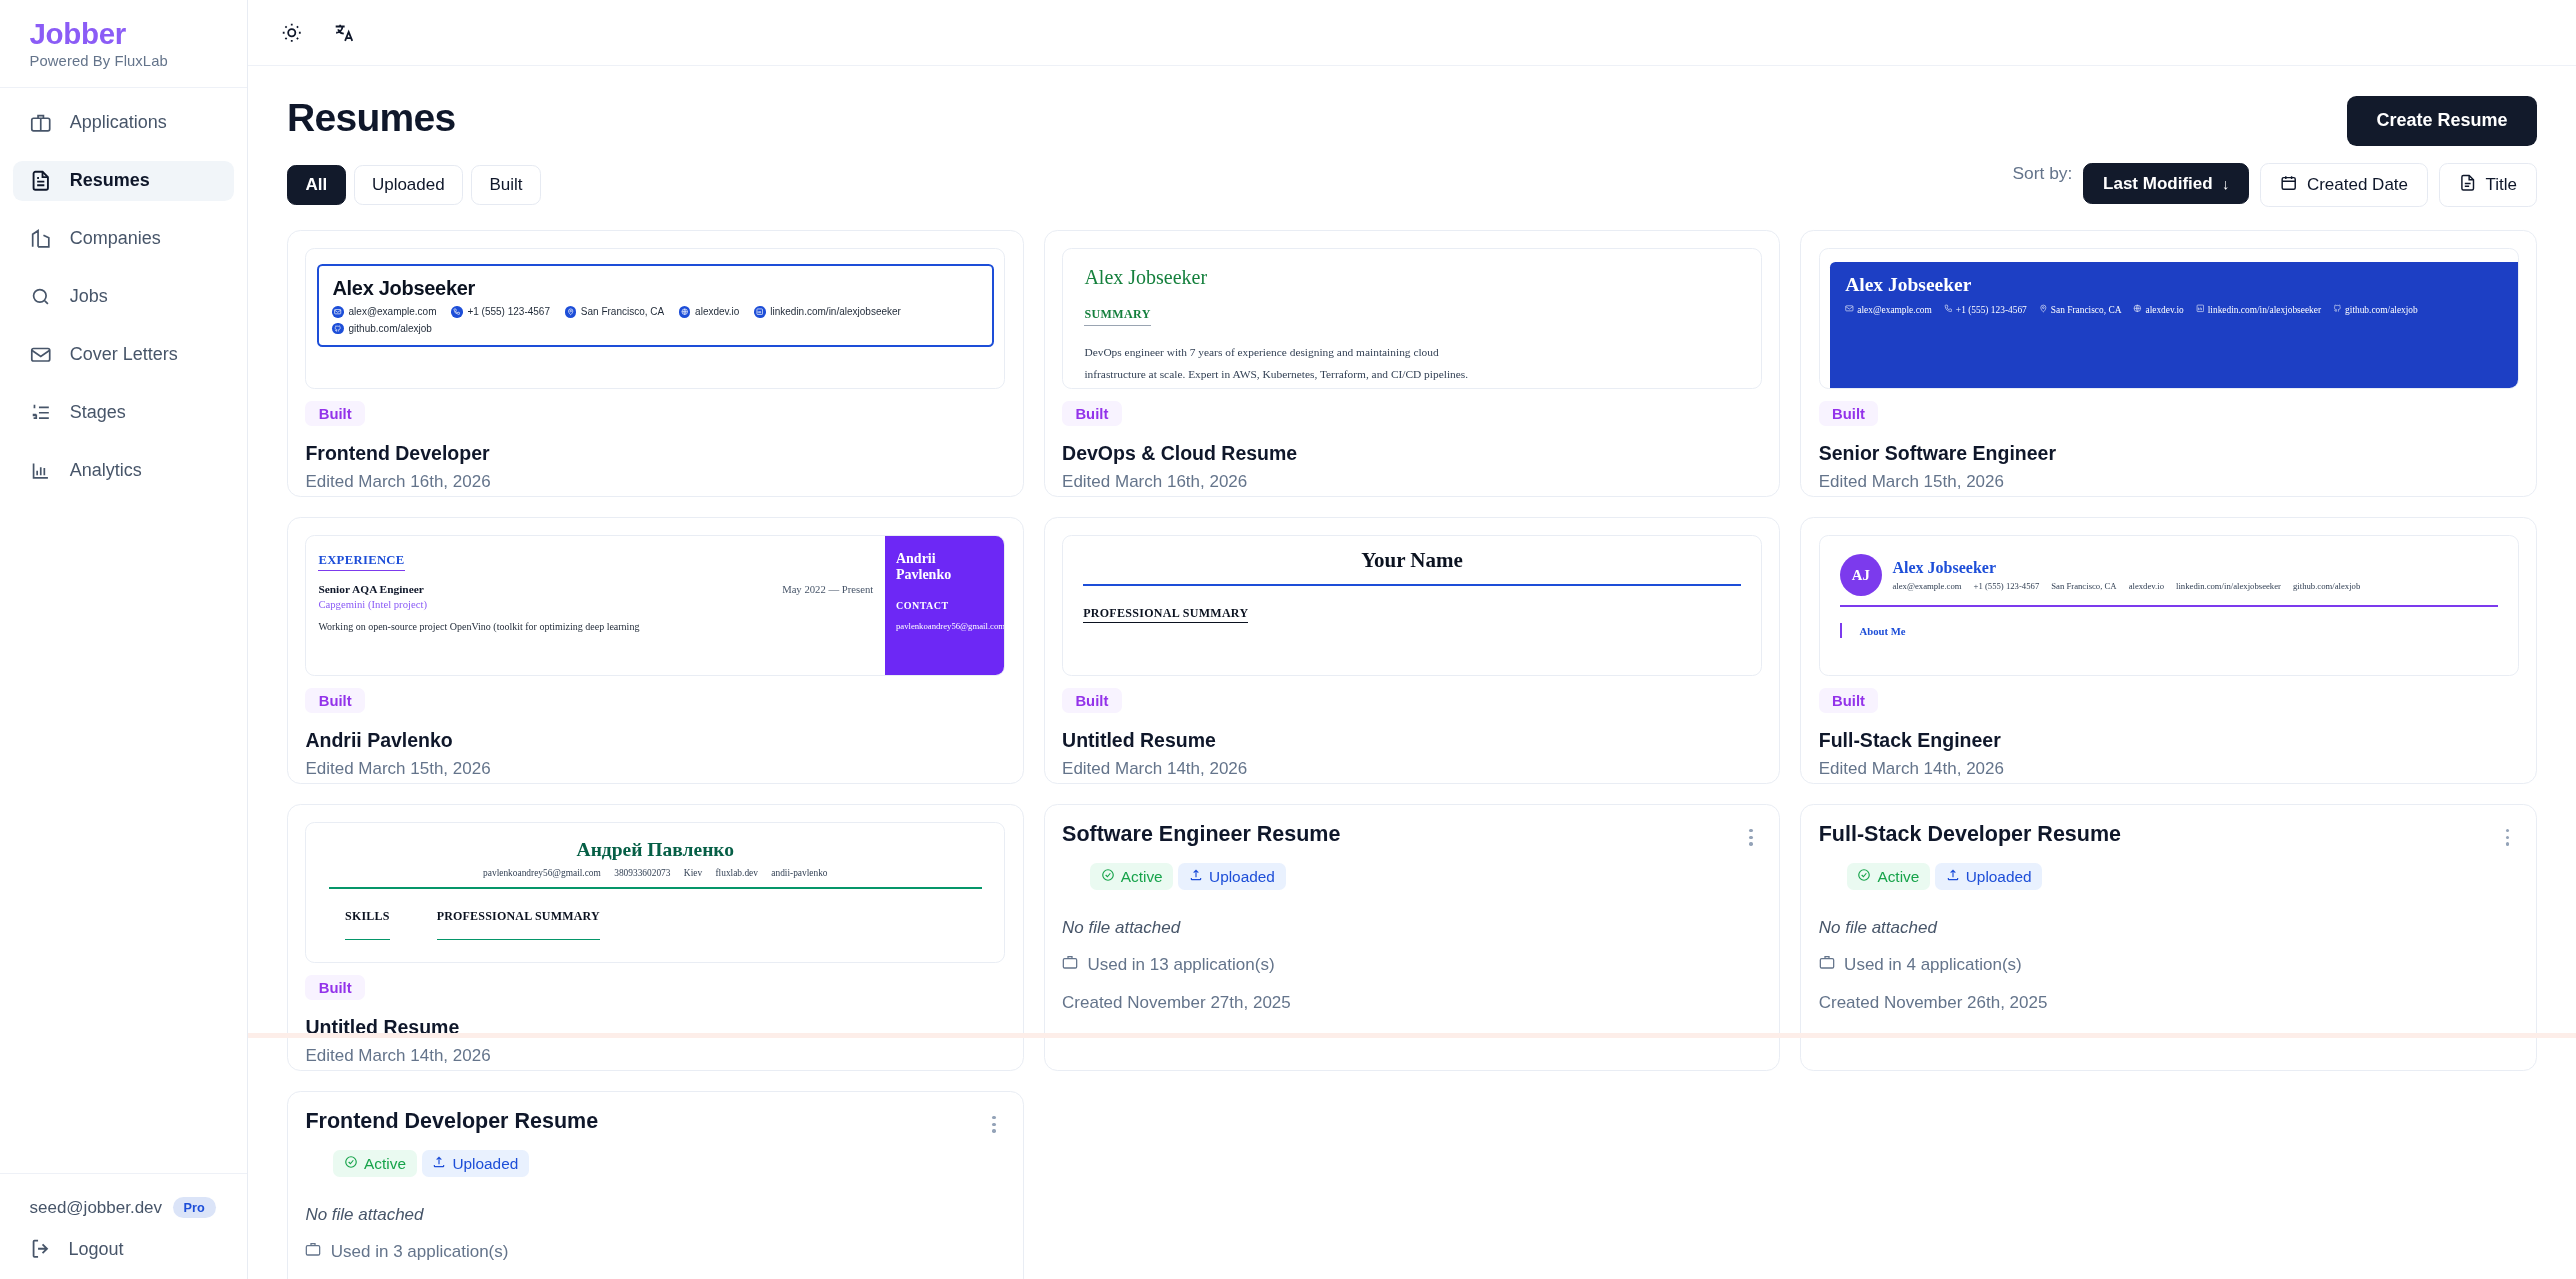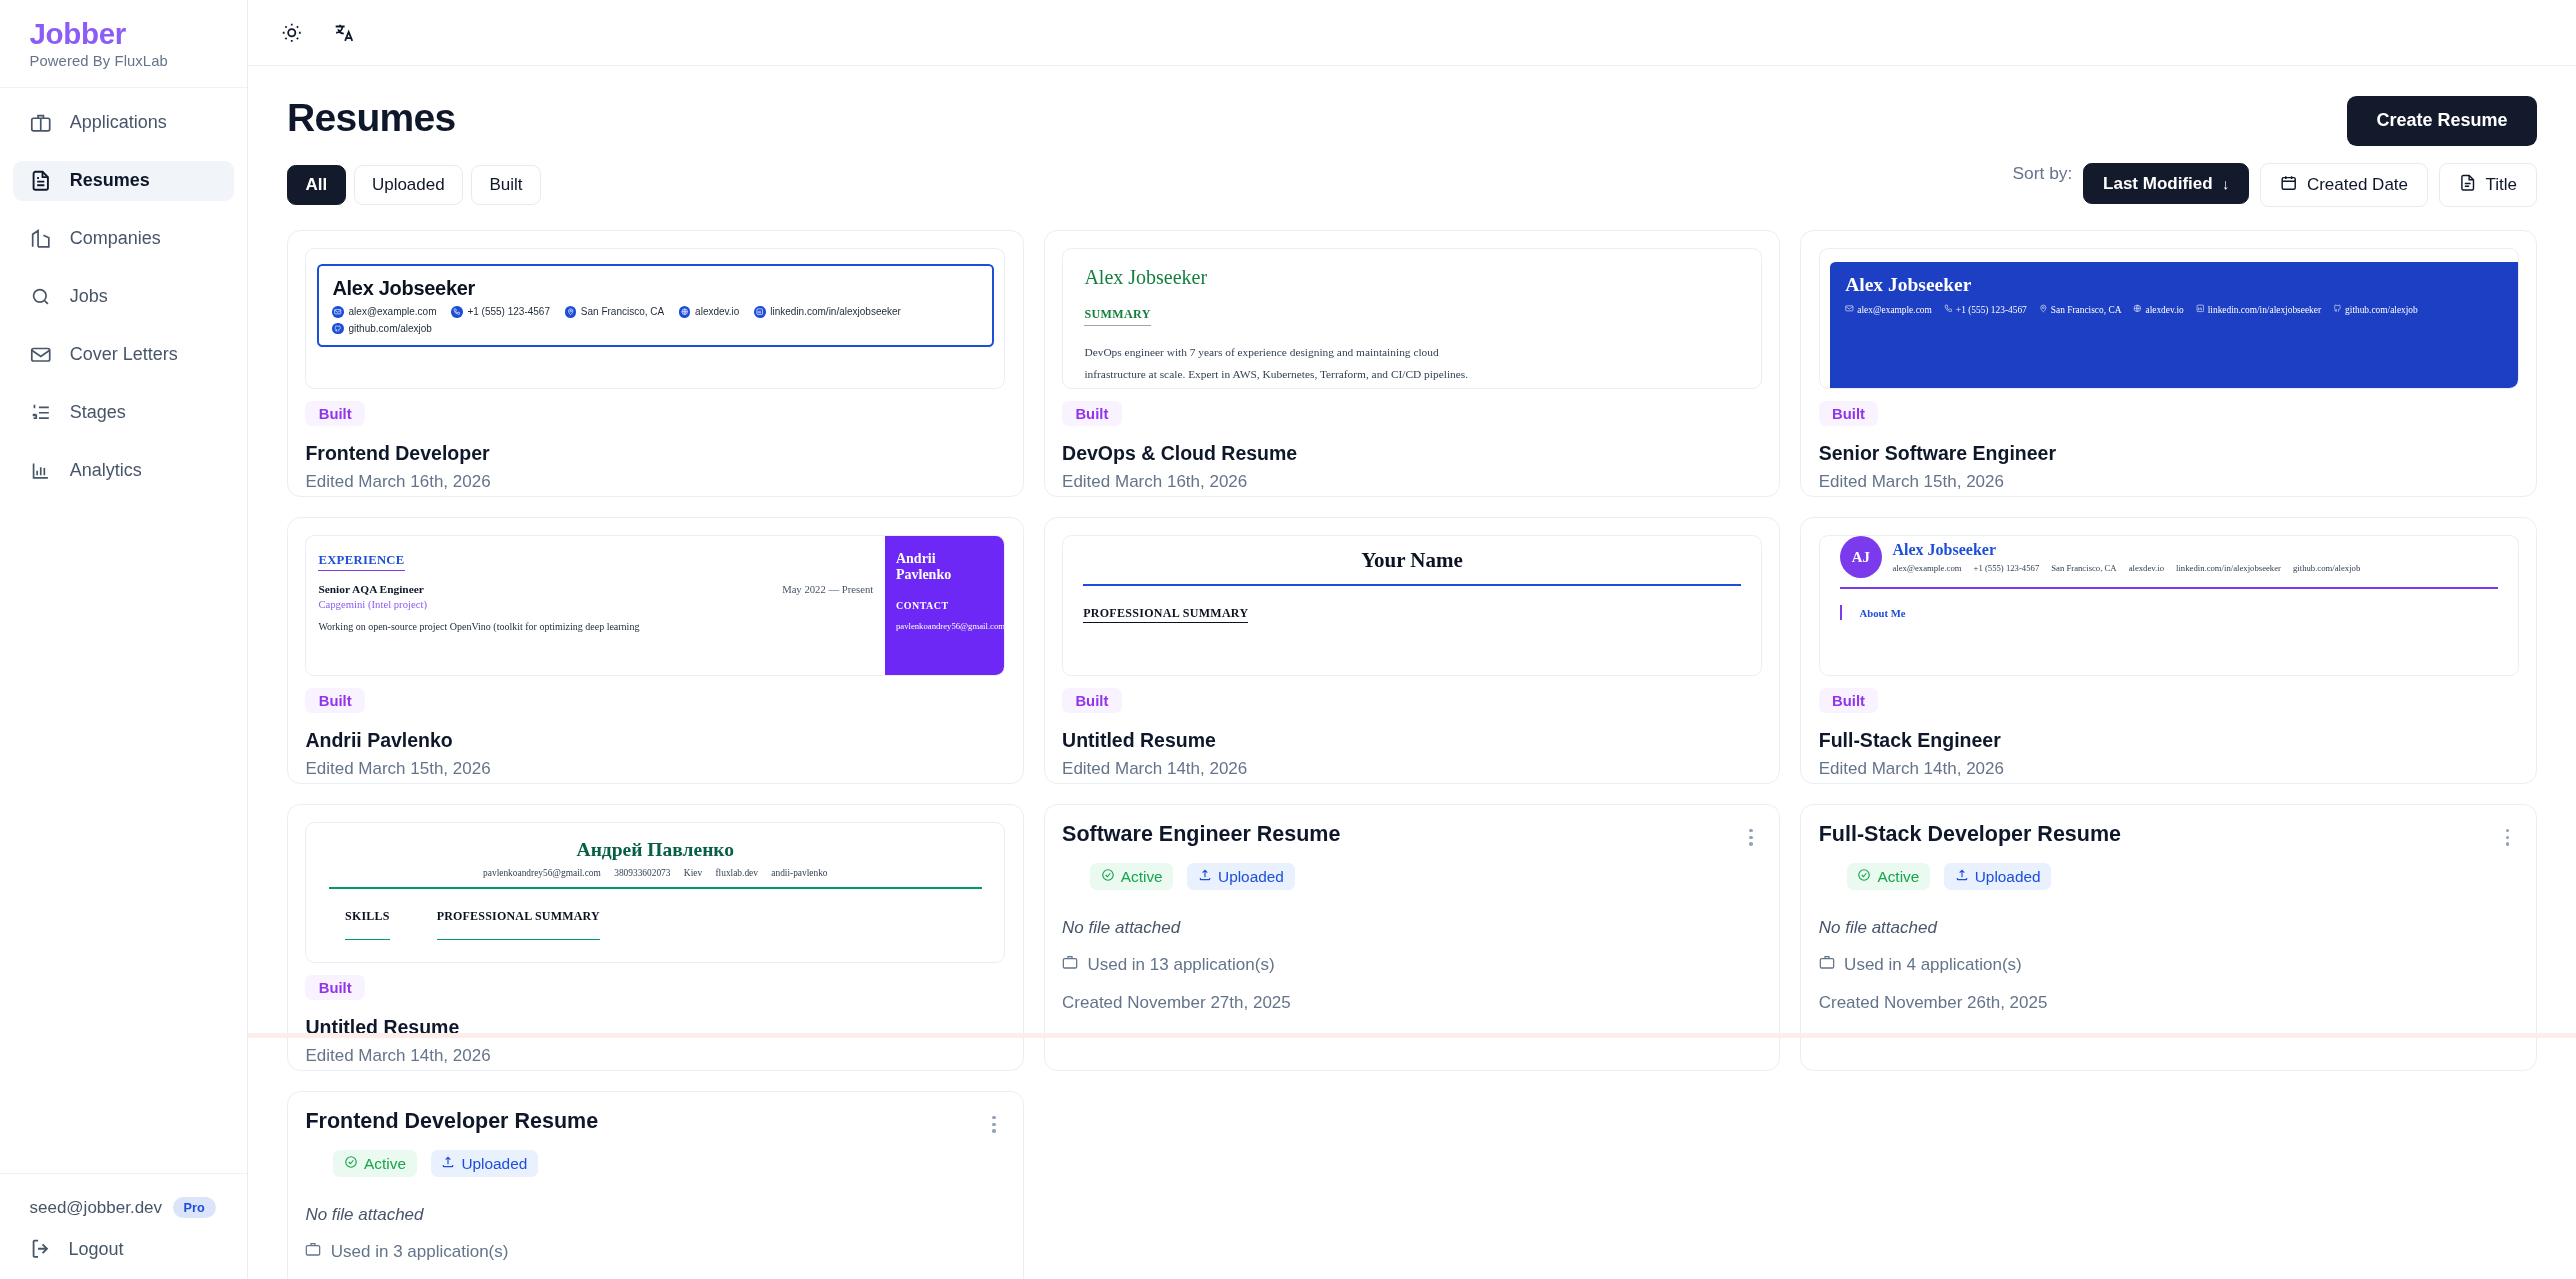--- a/index.html
+++ b/index.html
@@ -159,21 +159,21 @@
 
   
   .v5 { top: 12px; padding: 0 9.4px; font-family: "Liberation Serif", serif; text-align: center; }
   .v5 .nm { font-size: 21px; font-weight: 700; color: #0b1220; }
   .v5 .rule { height: 2px; background: #1d4ed8; margin-top: 10.7px; }
   .v5 .hd { font-size: 12px; font-weight: 700; color: #0b1220; letter-spacing: 0.3px;
             text-align: left; margin-top: 20px; border-bottom: 1.3px solid #0b1220; display:inline-block;
             float: left; padding-bottom: 1.3px; }
 
   
-  .v6 { top: 0; padding: 0 9.4px; font-family: "Liberation Serif", serif; }
+  .v6 { top: 18px; padding: 0 9.4px; font-family: "Liberation Serif", serif; }
   .v6 .hrow { display: flex; align-items: center; gap: 10.7px; }
   .v6 .av { width: 42px; height: 42px; border-radius: 50%; background: #7c3aed; color: #fff;
             display: flex; align-items: center; justify-content: center; font-size: 14.8px; font-weight: 700; flex: none; }
   .v6 .nm { font-size: 16px; font-weight: 700; color: #1d4ed8; }
   .v6 .cc { font-size: 8.7px; color: #334155; margin-top: 4.7px; display: flex; flex-wrap: wrap; gap: 2.7px 12px; }
   .v6 .rule { height: 2px; background: #7c3aed; margin-top: 9.4px; }
   .v6 .ab { display: flex; align-items: center; gap: 17px; margin-top: 16px; font-size: 10.7px;
             font-weight: 700; color: #1d4ed8; }
   .v6 .bar { width: 2.7px; height: 14.8px; background: #7c3aed; }
 
@@ -185,21 +185,21 @@
   .v7 .rule { height: 2px; background: #059669; margin-top: 8.7px; }
   .v7 .cols { display: flex; gap: 47px; margin-top: 20px; padding-left: 16px; }
   .v7 .hd { font-size: 12px; font-weight: 700; color: #0b1220; letter-spacing: 0.2px;
             border-bottom: 1.7px solid #059669; padding-bottom: 15px; }
 
   
   .up-head { display: flex; align-items: flex-start; justify-content: space-between; }
   .up-title { font-size: 21.5px; font-weight: 700; color: #0f172a; }
   .kebab { display: flex; flex-direction: column; gap: 3.4px; padding: 6.7px 9.4px; cursor: pointer; }
   .kebab i { width: 3.4px; height: 3.4px; border-radius: 50%; background: #94a3b8; display:block; }
-  .chips { display: flex; gap: 14px; margin-top: 10.7px; padding-left: 28px; }
+  .chips { display: flex; gap: 5px; margin-top: 10.7px; padding-left: 28px; }
   .chip { display: flex; align-items: center; gap: 6px; font-size: 15.4px; padding: 4.7px 10.7px; border-radius: 6.7px; }
   .chip svg { width: 14px; height: 14px; fill: none; stroke-width: 2; }
   .chip.active-c { background: #eafaf1; color: #16a34a; }
   .chip.active-c svg { stroke: #16a34a; }
   .chip.upl-c { background: #e9f1fe; color: #1d4ed8; }
   .chip.upl-c svg { stroke: #1d4ed8; }
   .nofile { margin-top: 28px; font-size: 17px; color: #475569; font-style: italic; }
   .usedin { display: flex; align-items: center; gap: 9.4px; margin-top: 16px; font-size: 17px; color: #64748b; }
   .usedin svg { width: 16px; height: 16px; stroke: #64748b; fill: none; stroke-width: 1.9; }
   .created { margin-top: 17.4px; font-size: 17px; color: #64748b; }

